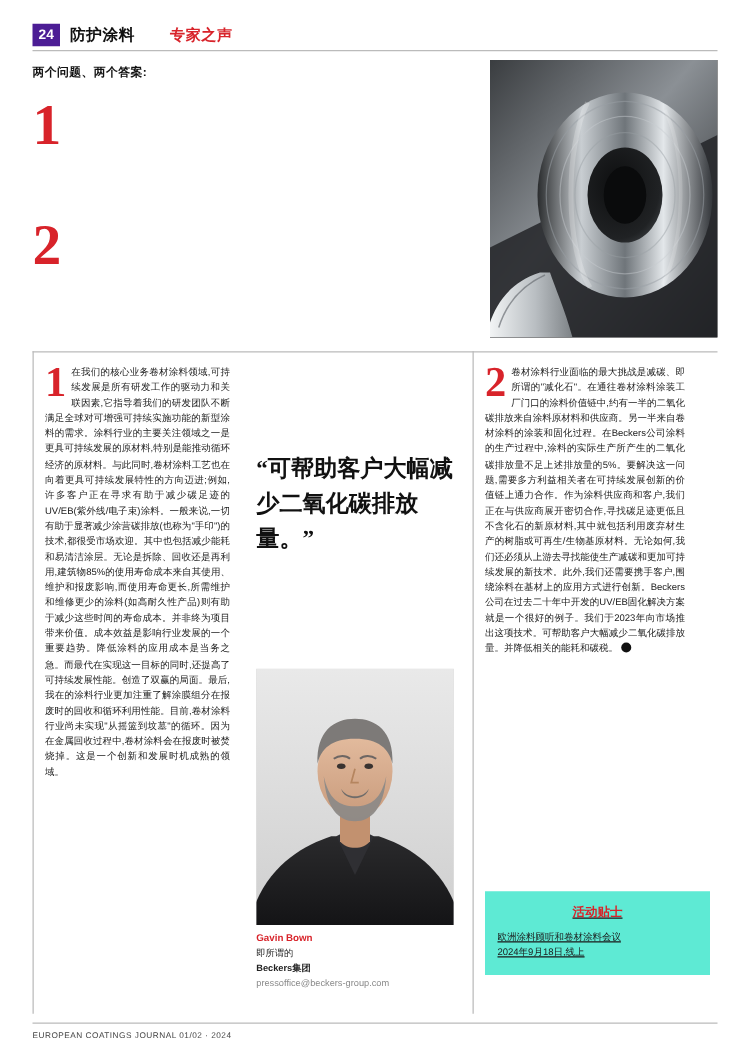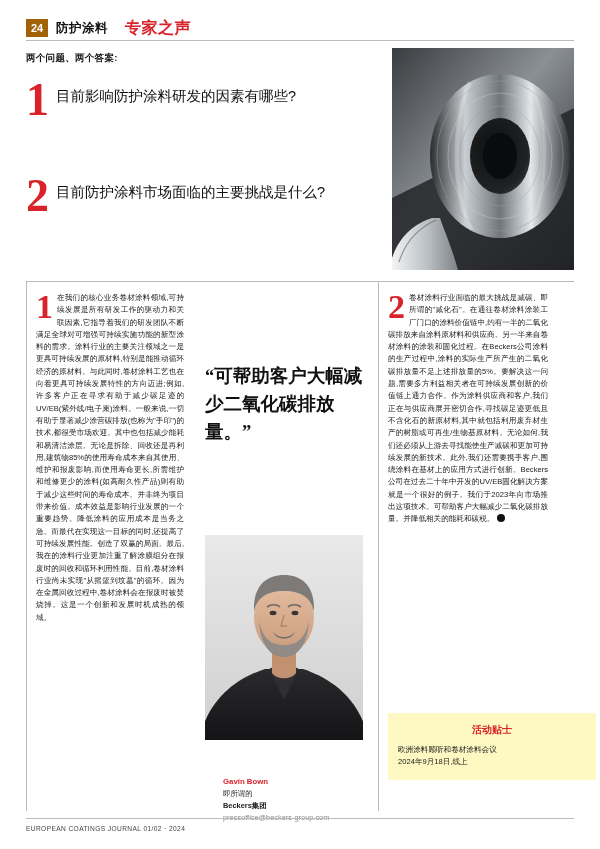--- a/index.html
+++ b/index.html
@@ -22,39 +22,39 @@
     top: 18px;
     left: 26px;
     right: 26px;
     height: 20px;
     display: flex;
     align-items: center;
   }
   .page-number {
     width: 22px;
     height: 18px;
-    background: #a16207;
+    background: #4c1d95;
     color: #ffffff;
     font-size: 11px;
     font-weight: bold;
     display: flex;
     align-items: center;
     justify-content: center;
     letter-spacing: 0px;
   }
   .header-section {
     margin-left: 8px;
     font-size: 12.5px;
     font-weight: bold;
     color: #111;
     letter-spacing: 0.5px;
   }
   .header-rubric {
-    margin-left: 17px;
-    font-size: 16px;
+    margin-left: 28px;
+    font-size: 12px;
     font-weight: bold;
     color: #d8232a;
     letter-spacing: 0.5px;
   }
   .header-rule {
     position: absolute;
     top: 40px;
     left: 26px;
     right: 26px;
     height: 1px;
@@ -178,45 +178,45 @@
     left: 205px;
     width: 158px;
     height: 205px;
     overflow: hidden;
     background: #d9d9d9;
   }
   .portrait svg { display: block; }
 
   .byline {
     position: absolute;
-    top: 776px;
+    top: 745px;
     left: 205px;
     width: 165px;
     font-size: 7.4px;
     line-height: 1.6;
-    margin-left: 18px;
   }
   .byline .name {
     color: #d8232a;
     font-weight: bold;
     font-size: 7.8px;
   }
   .byline .role { color: #222; }
   .byline .company { color: #222; font-weight: bold; }
   .byline .email { color: #8a8a8a; }
 
   
   .infobox {
     position: absolute;
     top: 713px;
     left: 388px;
-    width: 208px;
-    background: #fef9c3;
+    width: 180px;
+    background: #5eead4;
     padding: 10px 10px 12px 10px;
     box-sizing: border-box;
+    text-decoration: underline;
   }
   .infobox-title {
     color: #d8232a;
     font-weight: bold;
     font-size: 10px;
     text-align: center;
     margin-bottom: 7px;
   }
   .infobox-line {
     font-size: 7.6px;
@@ -268,26 +268,24 @@
   <div class="page-number">24</div>
   <div class="header-section">防护涂料</div>
   <div class="header-rubric">专家之声</div>
 </div>
 <div class="header-rule"></div>
 
 <div class="intro-kicker">两个问题、两个答案:</div>
 
 <div class="question-block q1">
   <div class="q-number">1</div>
-  <div class="q-text">目前影响防护涂料研发的因素有哪些?</div>
 </div>
 
 <div class="question-block q2">
   <div class="q-number">2</div>
-  <div class="q-text">目前防护涂料市场面临的主要挑战是什么?</div>
 </div>
 
 <div class="hero-image">
   <svg width="182" height="222" viewBox="0 0 182 222" xmlns="http://www.w3.org/2000/svg">
     <defs>
       <linearGradient id="bgGrad" x1="0" y1="0" x2="1" y2="1">
         <stop offset="0%" stop-color="#3a3d40"></stop>
         <stop offset="45%" stop-color="#8b9095"></stop>
         <stop offset="100%" stop-color="#1d1f21"></stop>
       </linearGradient>

